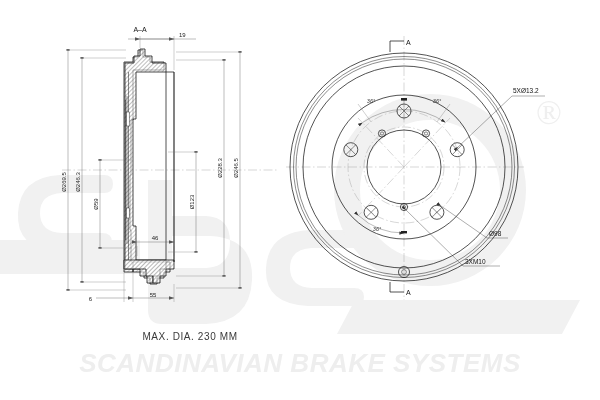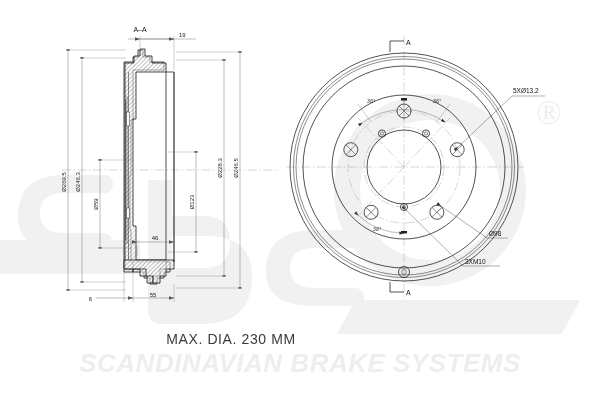--- a/index.html
+++ b/index.html
@@ -49,26 +49,25 @@
     fill: #333333;
     font-style: italic;
   }
   .maxdia {
     position: absolute;
     left: 0;
     top: 331px;
     width: 380px;
     text-align: center;
     font-family: "Liberation Sans", sans-serif;
-    font-size: 14px;
+    font-size: 10px;
     letter-spacing: 0.6px;
     color: #3a3a3a;
     z-index: 6;
     white-space: nowrap;
-    margin-left: 41px;
   }
   .footer {
     position: absolute;
     left: 0;
     top: 348px;
     width: 600px;
     text-align: center;
     font-family: "Liberation Sans", sans-serif;
     font-size: 26px;
     font-weight: bold;

